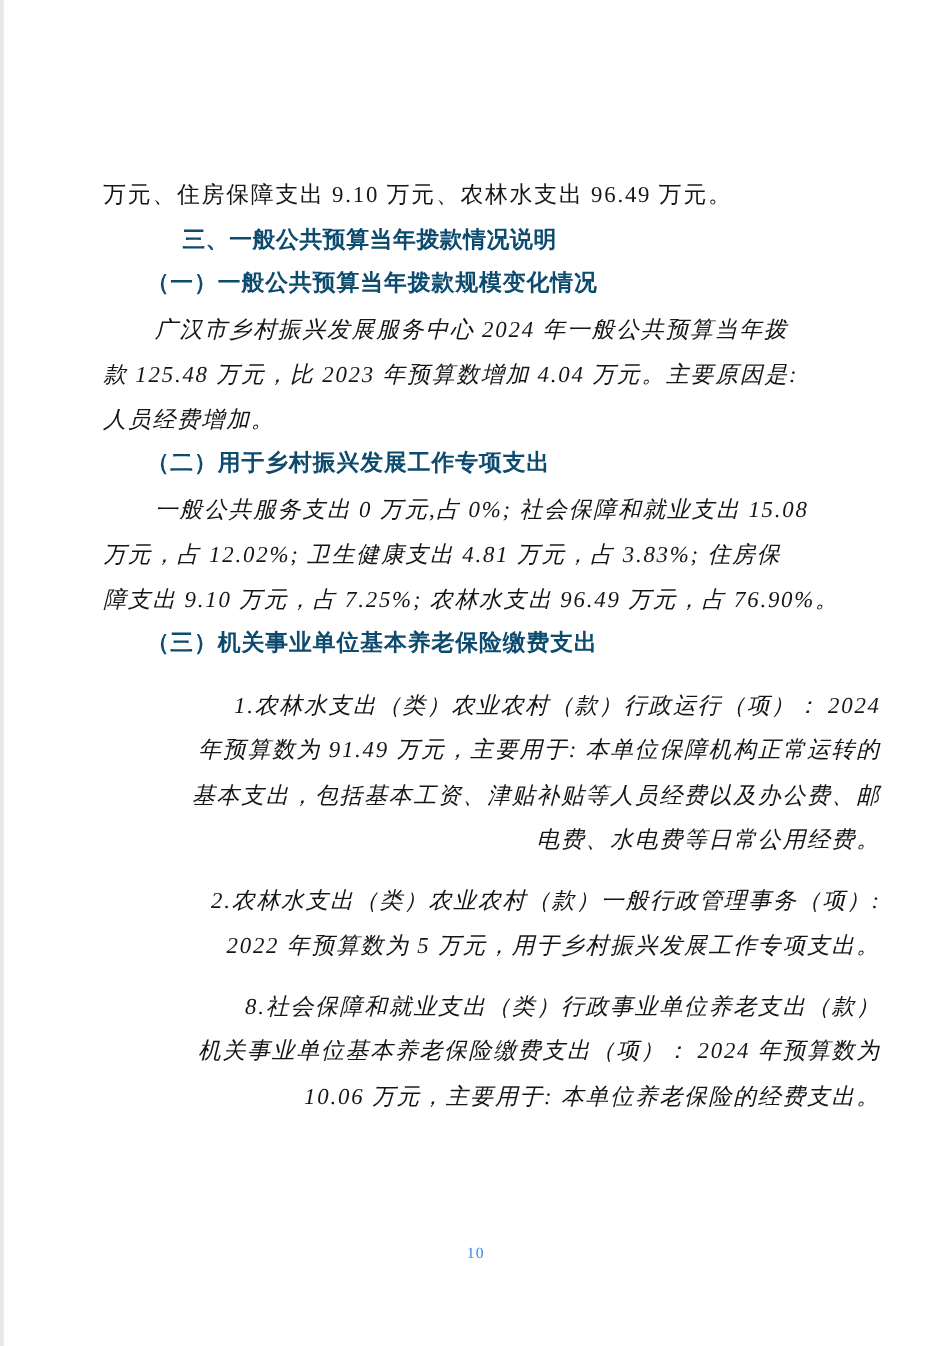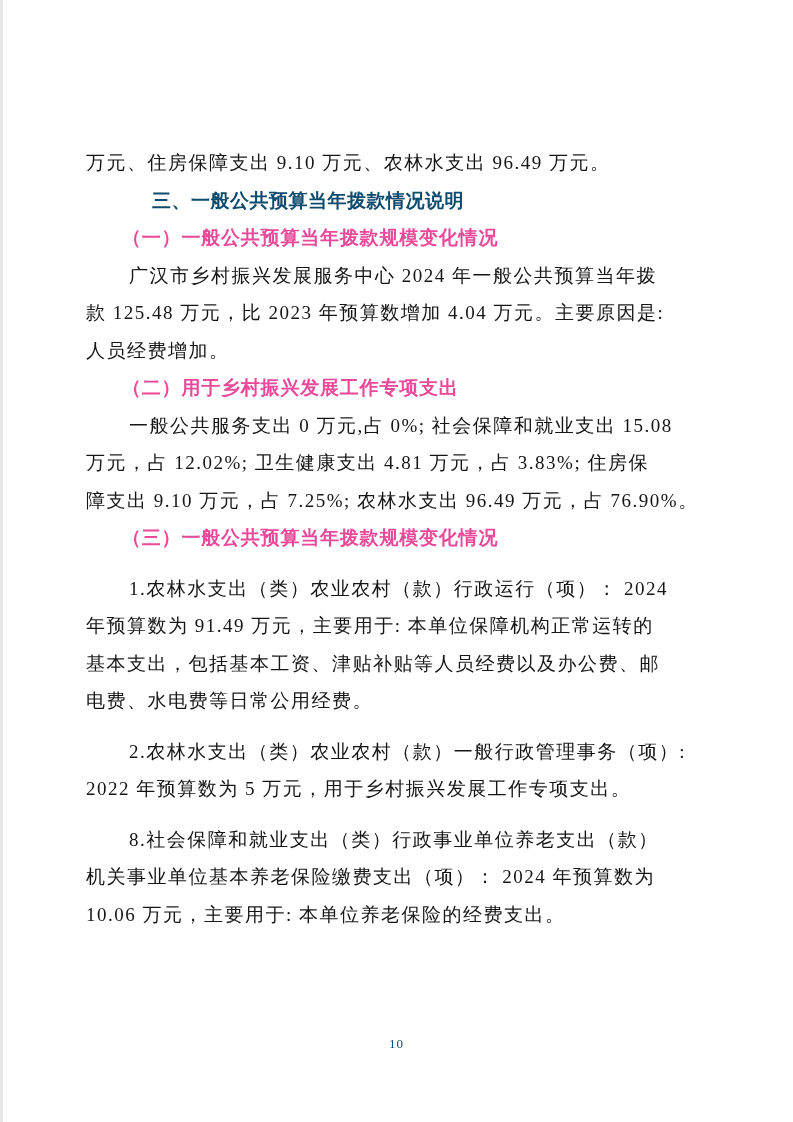--- a/index.html
+++ b/index.html
@@ -25,43 +25,43 @@
     width: 648px;
     font-size: 19px;
     line-height: 37.5px;
     color: #151515;
   }
   .line {
     white-space: pre;      
     text-align: left;
   }
   .body { letter-spacing: 1.5px; }
-  .indent { text-indent: 43px; }
-  .spaced { margin-top: 13px; }
+  .indent { text-indent: 43px; font-style: italic; }
+  .spaced { margin-top: 13px; text-align: right; }
   .h-hei {
     font-family: "Liberation Sans", "DejaVu Sans", sans-serif;
     font-weight: 700;
     letter-spacing: 0.5px;
     text-indent: 66px;
     color: #0c4a6e;
   }
   .h-kai {
-    font-family: Liberation Serif, serif;
+    font-family: Liberation Mono, monospace;
     font-weight: 700;
     letter-spacing: 0.8px;
     text-indent: 36px;
-    color: #ec4899;
+    color: #0c4a6e;
   }
   .footer {
     position: absolute;
     left: 0; right: 0; top: 1036px;
     text-align: center;
     font-size: 13px;
     letter-spacing: 1px;
-    color: #0c4a6e;
+    color: #3b82f6;
   }
 </style>
 </head>
 <body>
 
 <div class="page">
   <div class="page-edge"></div>
 
   <div class="content">
     <div class="line body">万元、住房保障支出 9.10 万元、农林水支出 96.49 万元。</div>
@@ -73,21 +73,21 @@
     <div class="line body indent">广汉市乡村振兴发展服务中心 2024 年一般公共预算当年拨
 款 125.48 万元，比 2023 年预算数增加 4.04 万元。主要原因是:
 人员经费增加。</div>
 
     <div class="line h-kai">（二）用于乡村振兴发展工作专项支出</div>
 
     <div class="line body indent">一般公共服务支出 0 万元,占 0%; 社会保障和就业支出 15.08
 万元，占 12.02%; 卫生健康支出 4.81 万元，占 3.83%; 住房保
 障支出 9.10 万元，占 7.25%; 农林水支出 96.49 万元，占 76.90%。</div>
 
-    <div class="line h-kai">（三）一般公共预算当年拨款规模变化情况</div>
+    <div class="line h-kai">（三）机关事业单位基本养老保险缴费支出</div>
 
     <div class="line body indent spaced">1.农林水支出（类）农业农村（款）行政运行（项）： 2024
 年预算数为 91.49 万元，主要用于: 本单位保障机构正常运转的
 基本支出，包括基本工资、津贴补贴等人员经费以及办公费、邮
 电费、水电费等日常公用经费。</div>
 
     <div class="line body indent spaced">2.农林水支出（类）农业农村（款）一般行政管理事务（项）:
 2022 年预算数为 5 万元，用于乡村振兴发展工作专项支出。</div>
 
     <div class="line body indent spaced">8.社会保障和就业支出（类）行政事业单位养老支出（款）

